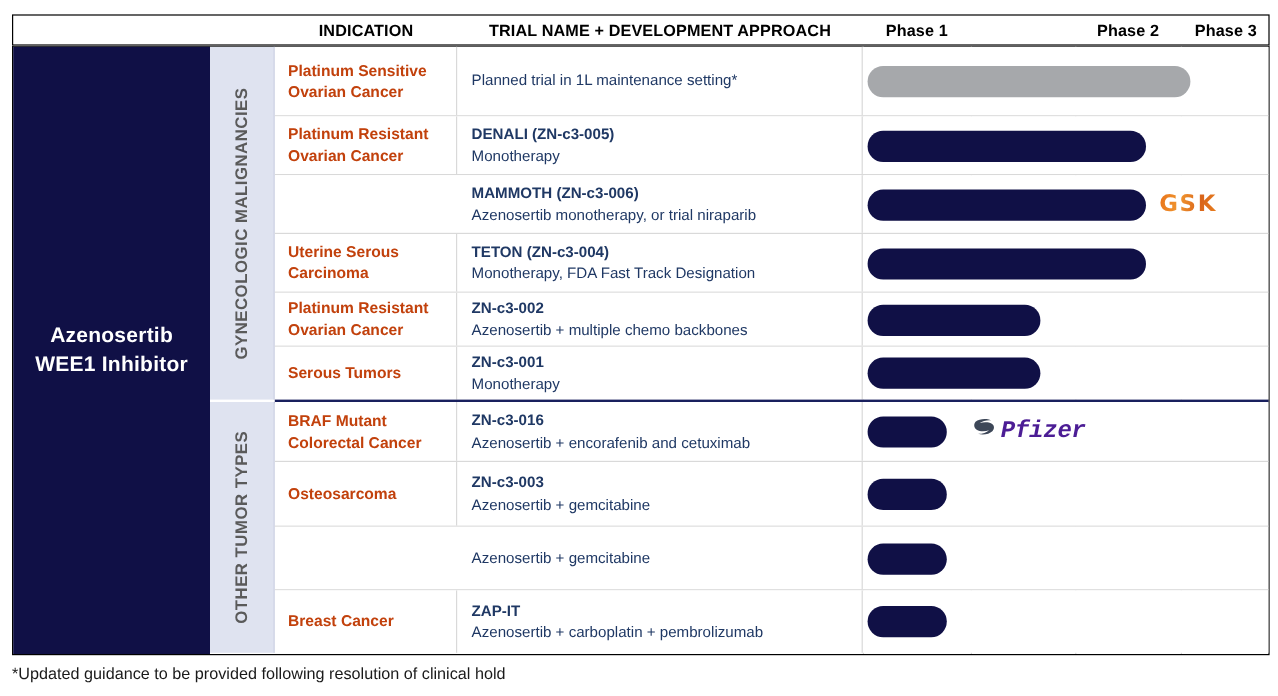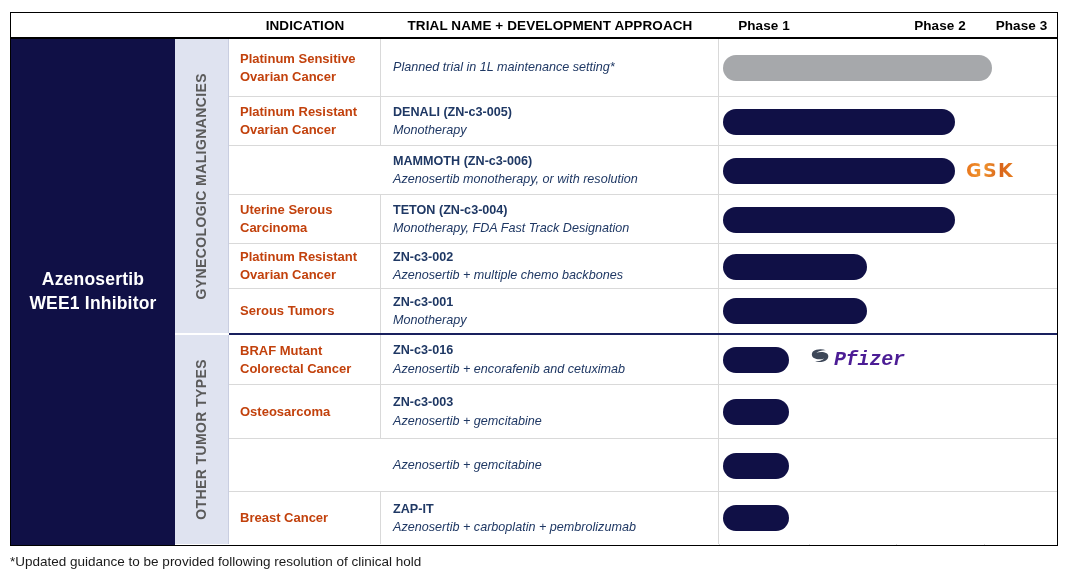--- a/index.html
+++ b/index.html
@@ -85,21 +85,21 @@
   }
   .cell-trial {
     position: absolute; left: 152px; top: 0;
     width: 338px; height: 100%;
     display: flex; flex-direction: column; justify-content: center;
     padding: 0 6px 0 12px;
     border-right: 1px solid #d9d9d9;
     color: #1f3864;
   }
   .trial-name { font-size: 12.6px; font-weight: bold; line-height: 1.45; }
-  .trial-desc { font-size: 12.6px; font-weight: normal; line-height: 1.45; font-style: italic; }
+  .trial-desc { font-size: 12.6px; font-weight: normal; line-height: 1.45; }
 
   
   .phase-area { position: absolute; left: 490px; top: 0; right: 0; height: 100%; }
   .vsep {
     position: absolute; top: 0; height: 100%;
     width: 1px; background: #d9d9d9;
   }
 
   
   .sec-divider {
@@ -197,21 +197,21 @@
         <div class="cell-trial">
           <span class="trial-name">DENALI (ZN-c3-005)</span>
           <span class="trial-desc">Monotherapy</span>
         </div>
         <div class="bar" style="left:494px;top:12px;width:232px;"></div>
       </div>
 
       <div class="trow" style="top:107px;height:49px;">
         <div class="cell-trial">
           <span class="trial-name">MAMMOTH (ZN-c3-006)</span>
-          <span class="trial-desc">Azenosertib monotherapy, or with resolution</span>
+          <span class="trial-desc">Azenosertib monotherapy, or trial niraparib</span>
         </div>
         <div class="bar" style="left:494px;top:12px;width:232px;"></div>
         <div class="logo-gsk" style="left:737px;top:13px;">GSK</div>
       </div>
 
       <div class="trow" style="top:156px;height:49px;">
         <div class="cell-indication">Uterine Serous Carcinoma</div>
         <div class="cell-trial">
           <span class="trial-name">TETON (ZN-c3-004)</span>
           <span class="trial-desc">Monotherapy, FDA Fast Track Designation</span>

